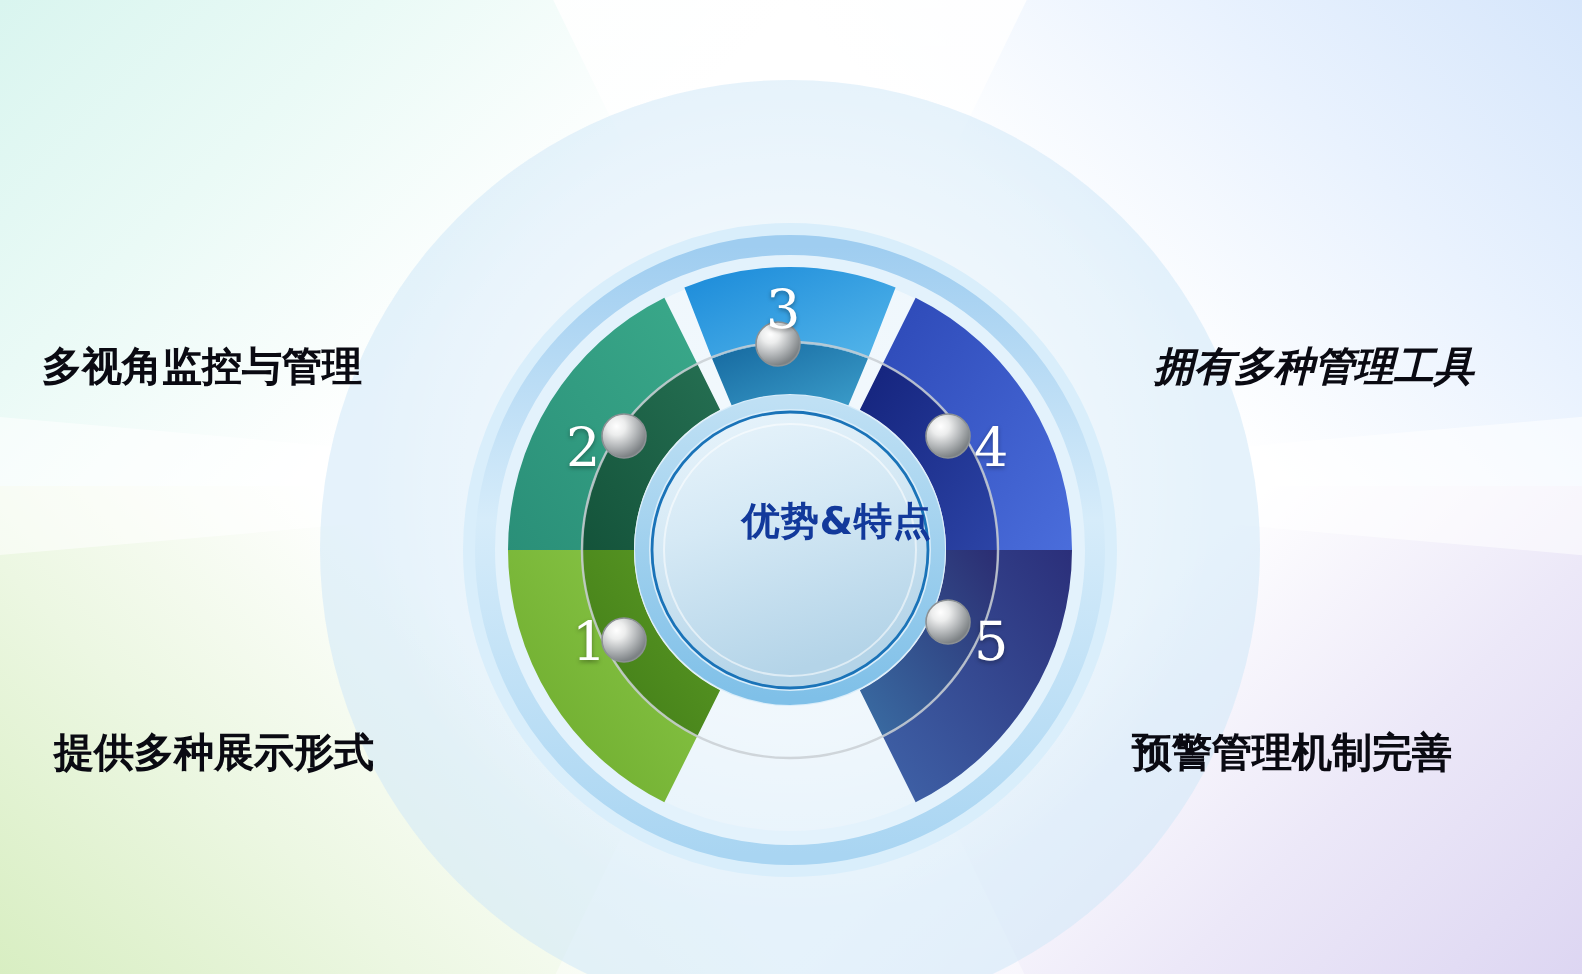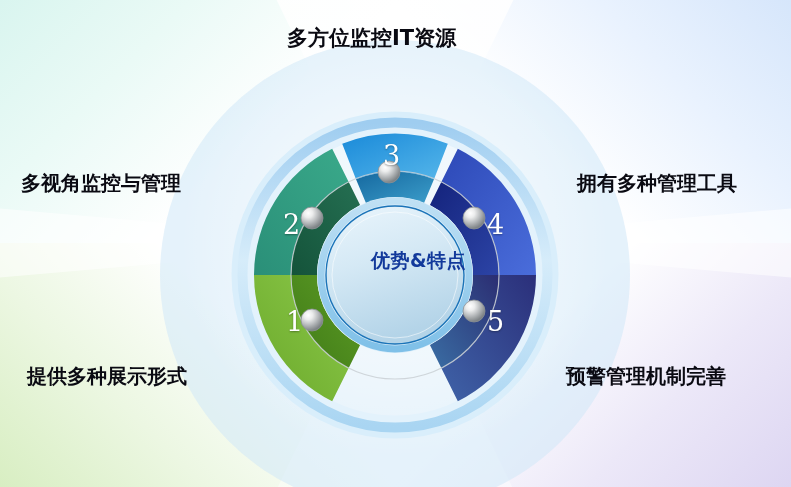--- a/index.html
+++ b/index.html
@@ -83,21 +83,21 @@
     position: absolute;
     font-family: "DejaVu Sans", "Liberation Sans", sans-serif;
     font-weight: bold;
     color: #0a0a12;
     white-space: nowrap;
     user-select: none;
   }
   #cap-top     { left: 287px; top: 24px;  font-size: 21px; }
   #cap-left-1  { left: 21px;  top: 170px; font-size: 20px; }
   #cap-left-2  { left: 27px;  top: 363px; font-size: 20px; }
-  #cap-right-1 { left: 577px; top: 170px; font-size: 20px; }
+  #cap-right-1 { left: 577px; top: 170px; font-size: 20px; font-style: italic; }
   #cap-right-2 { left: 566px; top: 363px; font-size: 20px; }
 </style>
 </head>
 <body>
 
 <div id="stage">
 
   <div class="bg-layer">
     <div class="bg-tl"></div>
     <div class="bg-tr"></div>
@@ -260,19 +260,18 @@
   </div>
 
   <div class="num" id="num1">1</div>
   <div class="num" id="num2">2</div>
   <div class="num" id="num3">3</div>
   <div class="num" id="num4">4</div>
   <div class="num" id="num5">5</div>
 
   <div id="center-label">优势&amp;特点</div>
 
-  <div class="caption" id="cap-top">多方位监控IT资源</div>
   <div class="caption" id="cap-left-1">多视角监控与管理</div>
   <div class="caption" id="cap-left-2">提供多种展示形式</div>
   <div class="caption" id="cap-right-1">拥有多种管理工具</div>
   <div class="caption" id="cap-right-2">预警管理机制完善</div>
 
 </div>
 
 </body></html>

